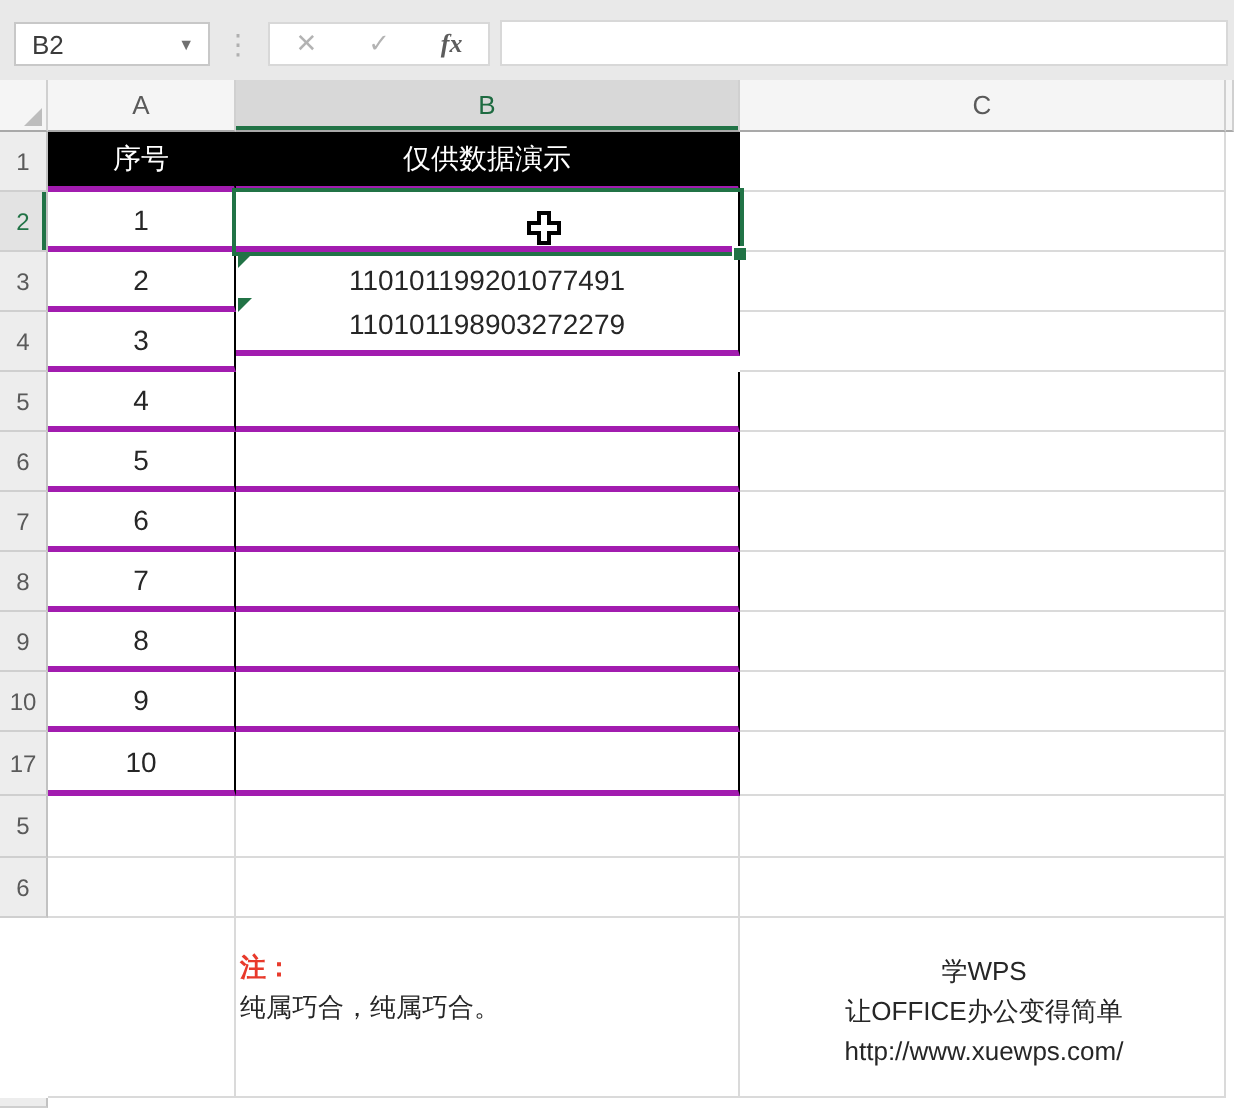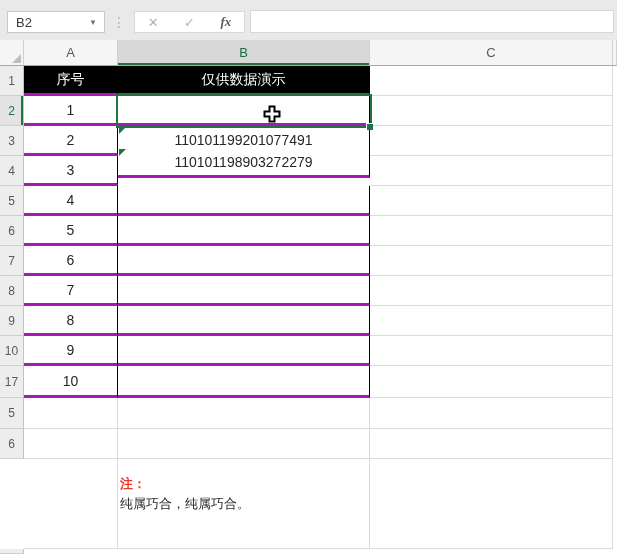--- a/index.html
+++ b/index.html
@@ -86,20 +86,25 @@
   <div class="abs handle"></div>
   <svg class="abs cursor" width="20" height="20" viewBox="0 0 24 24">
     <path d="M9 3 H15 V9 H21 V15 H15 V21 H9 V15 H3 V9 H9 Z" fill="#ffffff" stroke="#000000" stroke-width="2.4"></path>
   </svg>
 
   <div class="abs note">
     <div class="t" style="color:#e8392b;">注：</div>
     <div>纯属巧合，纯属巧合。</div>
   </div>
 
+  <div class="abs promo">
+    <div>学WPS</div>
+    <div>让OFFICE办公变得简单</div>
+    <div>http://www.xuewps.com/</div>
+  </div>
 <div class="abs gcell" style="left: 370px; top: 66px; width: 243px; height: 30px;"></div>
     <div class="abs gcell" style="left: 370px; top: 96px; width: 243px; height: 30px;"></div>
     <div class="abs gcell" style="left: 370px; top: 126px; width: 243px; height: 30px;"></div>
     <div class="abs gcell" style="left: 370px; top: 156px; width: 243px; height: 30px;"></div>
     <div class="abs gcell" style="left: 370px; top: 186px; width: 243px; height: 30px;"></div>
     <div class="abs gcell" style="left: 370px; top: 216px; width: 243px; height: 30px;"></div>
     <div class="abs gcell" style="left: 370px; top: 246px; width: 243px; height: 30px;"></div>
     <div class="abs gcell" style="left: 370px; top: 276px; width: 243px; height: 30px;"></div>
     <div class="abs gcell" style="left: 370px; top: 306px; width: 243px; height: 30px;"></div>
     <div class="abs gcell" style="left: 370px; top: 336px; width: 243px; height: 30px;"></div>

